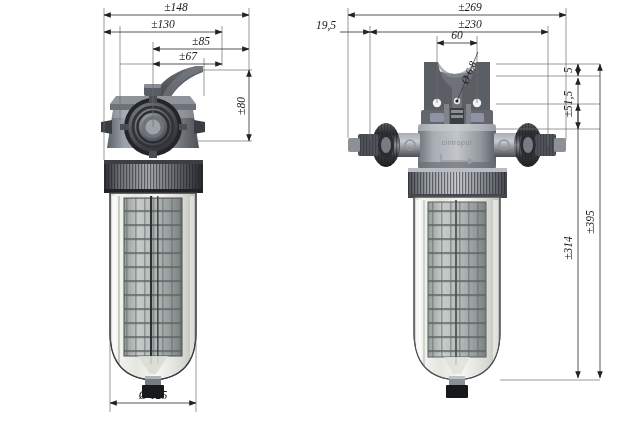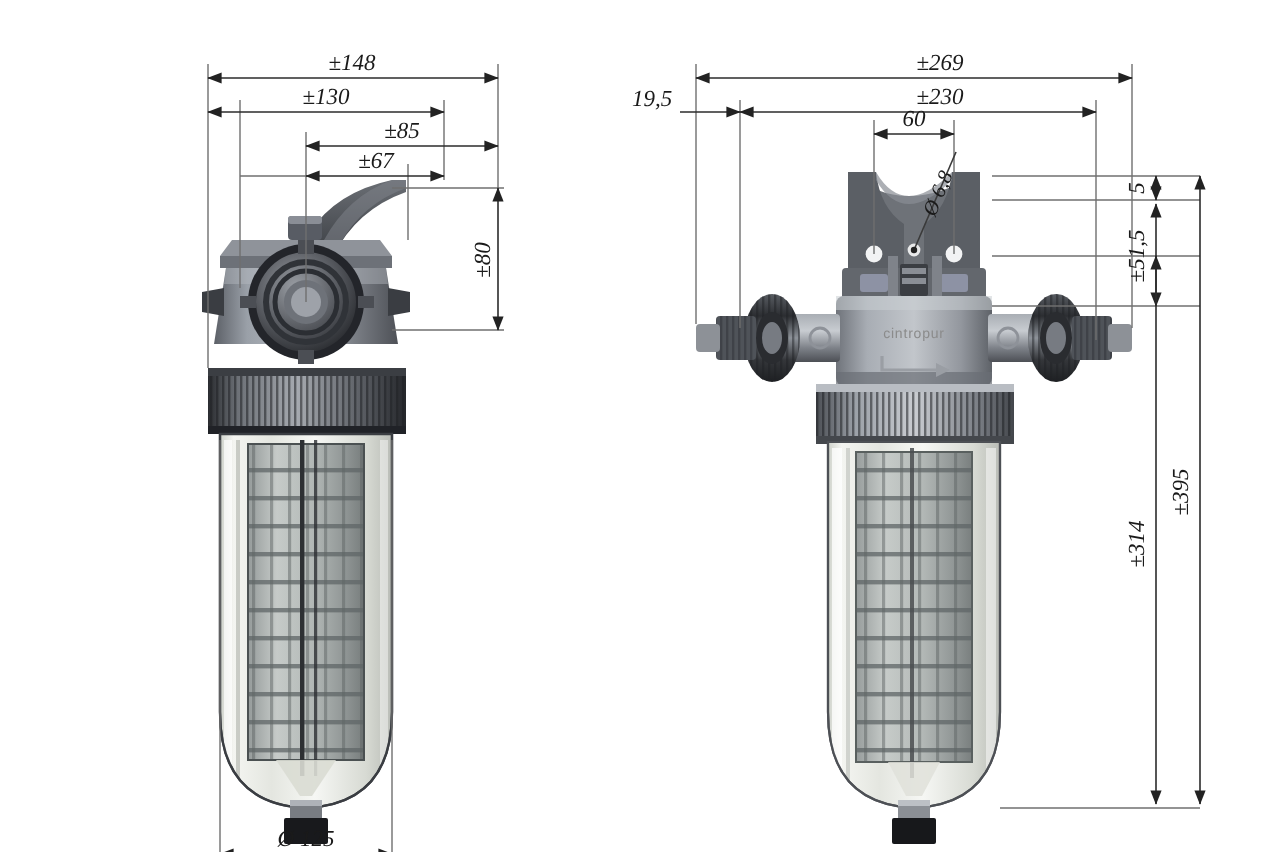--- a/index.html
+++ b/index.html
@@ -1,17 +1,17 @@
 <!DOCTYPE html>
 <html><head>
 <meta charset="utf-8">
 <style>
   html,body{margin:0;padding:0;background:#ffffff;}
   body{width:642px;height:426px;overflow:hidden;font-family:"Liberation Sans",sans-serif;}
-  #stage{position:relative;width:642px;height:362px;background:#ffffff;margin-top:24px;}
+  #stage{position:relative;width:642px;height:362px;background:#ffffff;}
   svg.layer{position:absolute;left:0;top:0;width:642px;height:426px;}
   .dimtxt{font-family:"Liberation Serif",serif;font-style:italic;font-size:11.5px;fill:#1a1a1a;}
   .dimtxt.sm{font-size:10.5px;}
   .dimline{stroke:#2b2b2b;stroke-width:0.8;fill:none;}
   .extline{stroke:#6f6f6f;stroke-width:0.7;fill:none;}
   .leader{stroke:#3a3a3a;stroke-width:0.8;fill:none;}
   .brand{font-family:"Liberation Sans",sans-serif;font-size:7px;fill:#8b8b8b;letter-spacing:0.4px;}
 </style>
 </head>
 <body>

